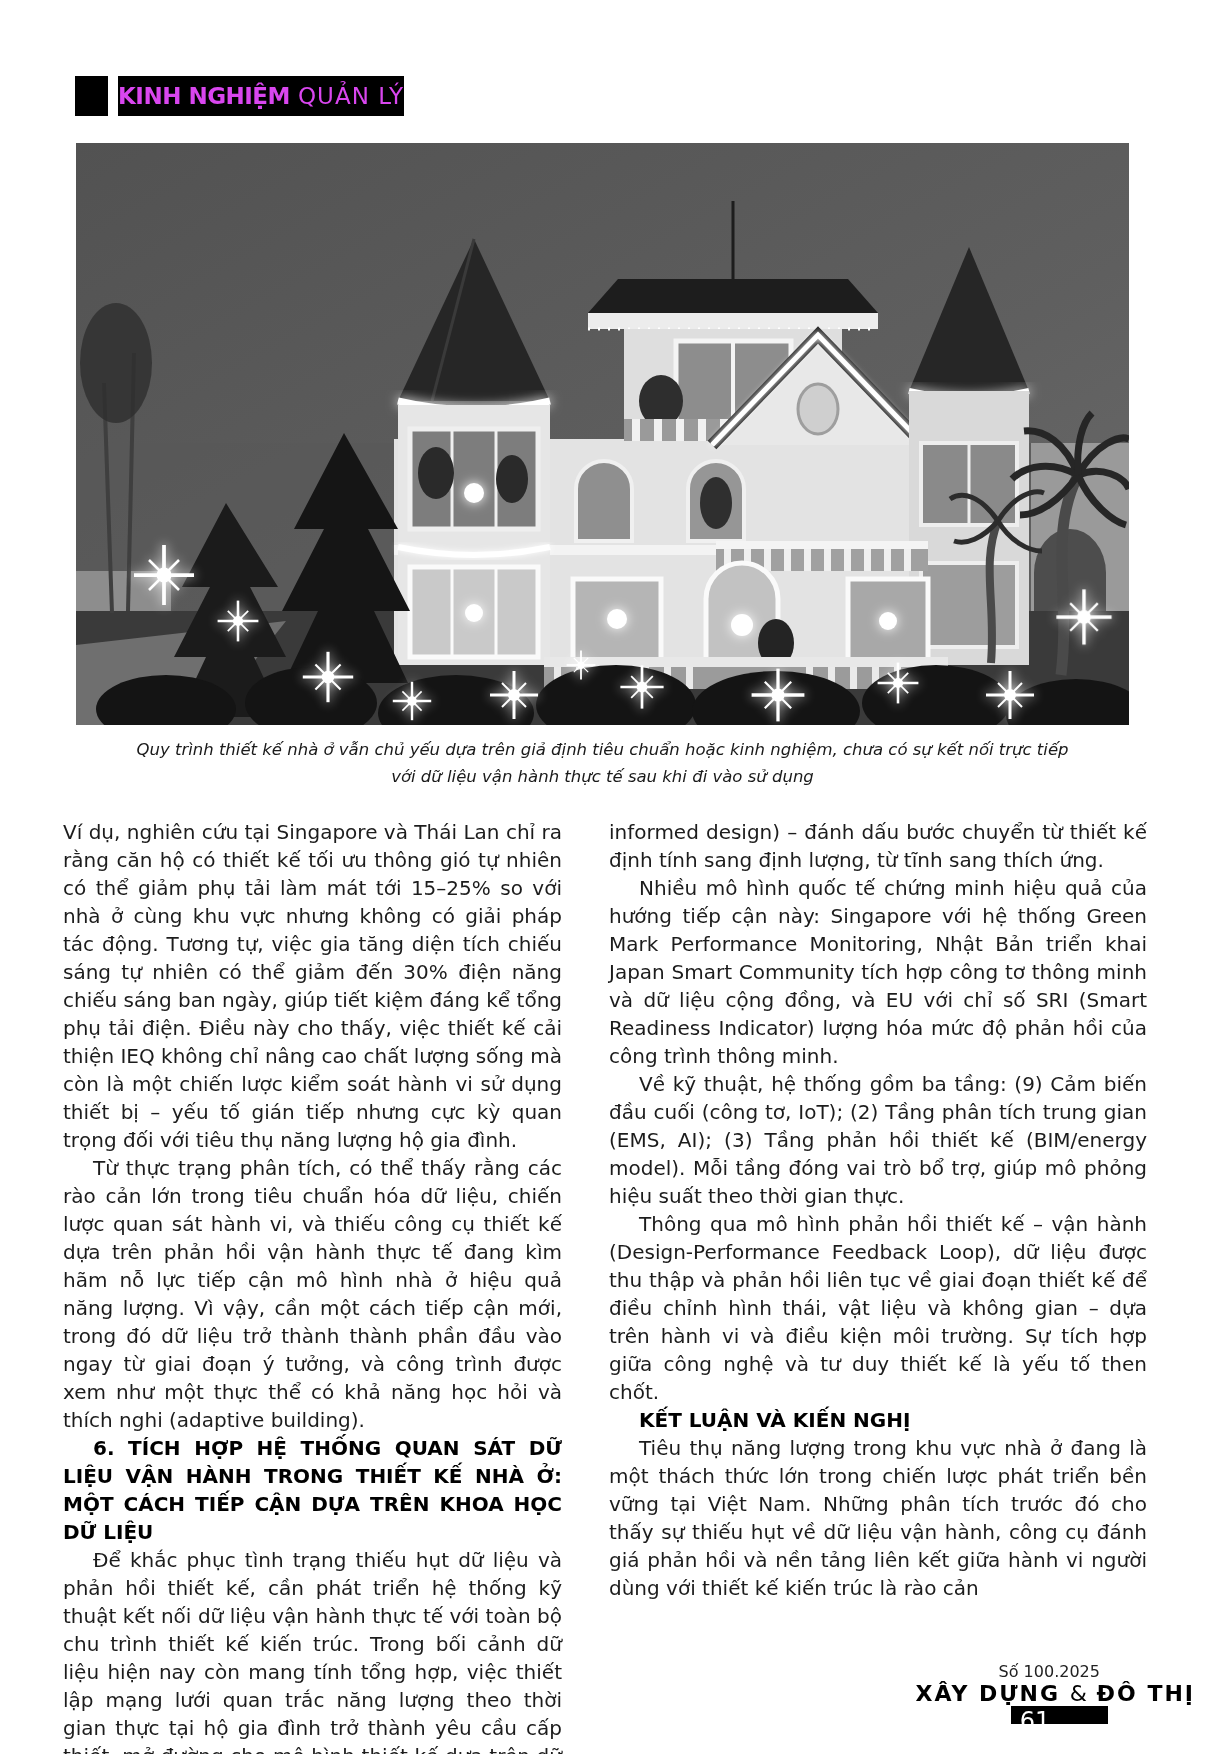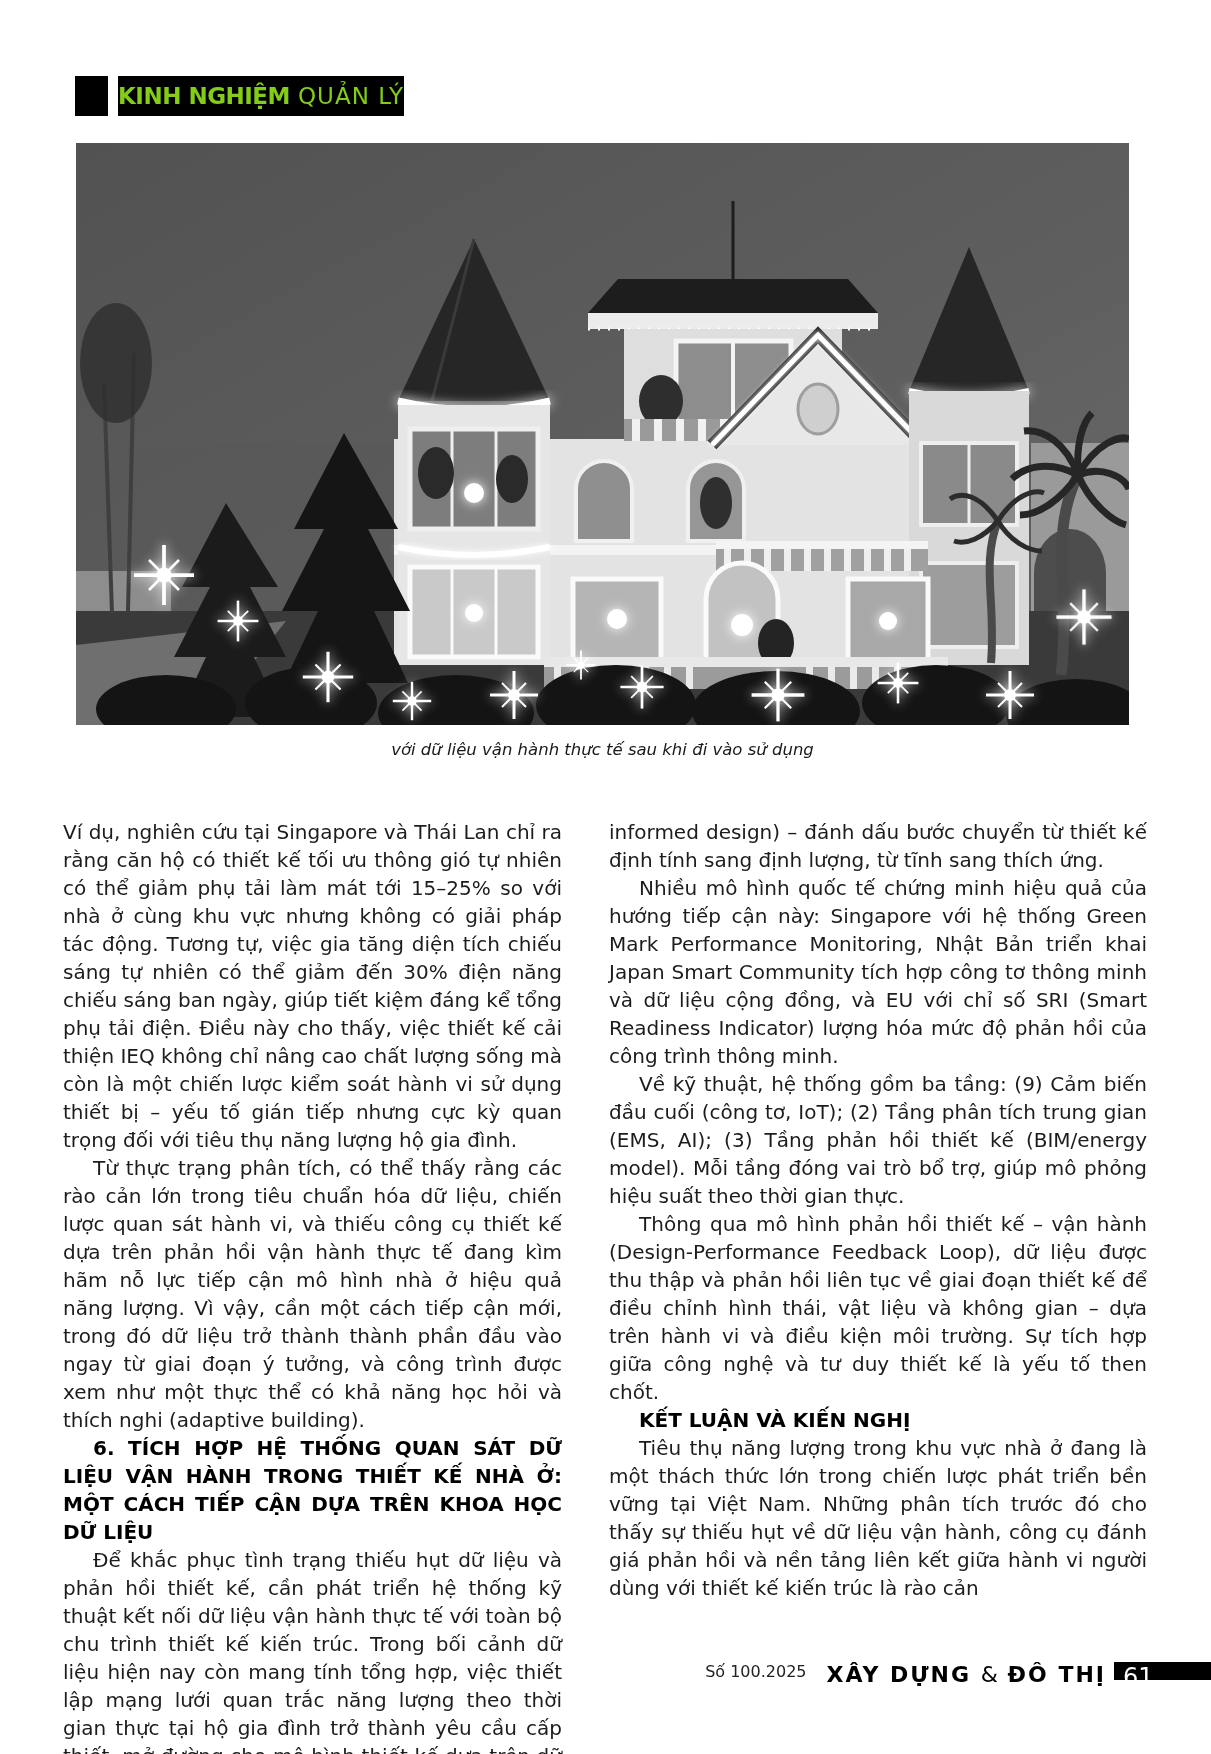--- a/index.html
+++ b/index.html
@@ -5,21 +5,21 @@
   html,body{margin:0;padding:0;background:#ffffff;}
   .page{
     position:relative;width:1211px;height:1754px;background:#ffffff;
     font-family:"DejaVu Sans","Liberation Sans",sans-serif;color:#111;
     overflow:hidden;
   }
   
   .kicker-square{position:absolute;left:75px;top:76px;width:33px;height:40px;background:#000;}
   .kicker-bar{
     position:absolute;left:118px;top:76px;width:286px;height:40px;background:#000;
-    display:flex;align-items:center;justify-content:center;gap:8px;color:#84cc16;
+    display:flex;align-items:center;justify-content:center;gap:8px;color:#d946ef;
     white-space:nowrap;
   }
   .kicker-bar .k-bold{font-weight:800;font-size:23px;letter-spacing:-0.5px;}
   .kicker-bar .k-reg{font-weight:400;font-size:23px;letter-spacing:1px;}
   
   .photo{position:absolute;left:76px;top:143px;width:1053px;height:582px;background:#555;}
   .photo svg{display:block;width:100%;height:100%;}
   
   .caption{
     position:absolute;left:76px;top:736px;width:1053px;text-align:center;
@@ -27,22 +27,22 @@
   }
   
   .col{position:absolute;top:818px;font-size:20px;line-height:28px;text-align:justify;color:#1c1c1c;}
   .col-left{left:63px;width:499px;}
   .col-right{left:609px;width:538px;}
   .col p{margin:0;text-indent:30px;}
   .col p.noindent{text-indent:0;}
   .col p.head{font-weight:700;color:#000;}
   
   .footer{
-    position:absolute;right:0;top:1662px;height:32px;
-    display:flex;align-items:flex-start;
+    position:absolute;right:8px;top:1662px;height:32px;
+    display:flex;align-items:center;flex-direction:column;
   }
   .footer .issue{font-size:16px;color:#222;margin-right:20px;}
   .footer .maglogo{
     font-weight:800;font-size:22px;letter-spacing:2px;color:#000;
     margin-right:8px;white-space:nowrap;
   }
   .footer .maglogo .amp{font-weight:400;letter-spacing:0;}
   .footer .pagebox{
     width:97px;height:18px;background:#000;color:#fff;
     font-size:24px;line-height:30px;padding-left:9px;box-sizing:border-box;
@@ -257,20 +257,21 @@
         <use href="#star" transform="translate(702,552) scale(1.1)"></use>
         <use href="#star" transform="translate(822,540) scale(0.85)"></use>
         <use href="#star" transform="translate(934,552) scale(1.0)"></use>
         <use href="#star" transform="translate(1008,474) scale(1.15)"></use>
         <use href="#star" transform="translate(505,522) scale(0.6)"></use>
       </g>
     </svg>
   </div>
 
   <div class="caption">
+    <div>Quy trình thiết kế nhà ở vẫn chủ yếu dựa trên giả định tiêu chuẩn hoặc kinh nghiệm, chưa có sự kết nối trực tiếp</div>
     <div>với dữ liệu vận hành thực tế sau khi đi vào sử dụng</div>
   </div>
 
   <div class="col col-left">
     <p class="noindent">Ví dụ, nghiên cứu tại Singapore và Thái Lan chỉ ra rằng căn hộ có thiết kế tối ưu thông gió tự nhiên có thể giảm phụ tải làm mát tới 15–25% so với nhà ở cùng khu vực nhưng không có giải pháp tác động. Tương tự, việc gia tăng diện tích chiếu sáng tự nhiên có thể giảm đến 30% điện năng chiếu sáng ban ngày, giúp tiết kiệm đáng kể tổng phụ tải điện. Điều này cho thấy, việc thiết kế cải thiện IEQ không chỉ nâng cao chất lượng sống mà còn là một chiến lược kiểm soát hành vi sử dụng thiết bị – yếu tố gián tiếp nhưng cực kỳ quan trọng đối với tiêu thụ năng lượng hộ gia đình.</p>
     <p>Từ thực trạng phân tích, có thể thấy rằng các rào cản lớn trong tiêu chuẩn hóa dữ liệu, chiến lược quan sát hành vi, và thiếu công cụ thiết kế dựa trên phản hồi vận hành thực tế đang kìm hãm nỗ lực tiếp cận mô hình nhà ở hiệu quả năng lượng. Vì vậy, cần một cách tiếp cận mới, trong đó dữ liệu trở thành thành phần đầu vào ngay từ giai đoạn ý tưởng, và công trình được xem như một thực thể có khả năng học hỏi và thích nghi (adaptive building).</p>
     <p class="head">6. TÍCH HỢP HỆ THỐNG QUAN SÁT DỮ LIỆU VẬN HÀNH TRONG THIẾT KẾ NHÀ Ở: MỘT CÁCH TIẾP CẬN DỰA TRÊN KHOA HỌC DỮ LIỆU</p>
     <p>Để khắc phục tình trạng thiếu hụt dữ liệu và phản hồi thiết kế, cần phát triển hệ thống kỹ thuật kết nối dữ liệu vận hành thực tế với toàn bộ chu trình thiết kế kiến trúc. Trong bối cảnh dữ liệu hiện nay còn mang tính tổng hợp, việc thiết lập mạng lưới quan trắc năng lượng theo thời gian thực tại hộ gia đình trở thành yêu cầu cấp thiết, mở đường cho mô hình thiết kế dựa trên dữ liệu (data-</p>
   </div>
 

